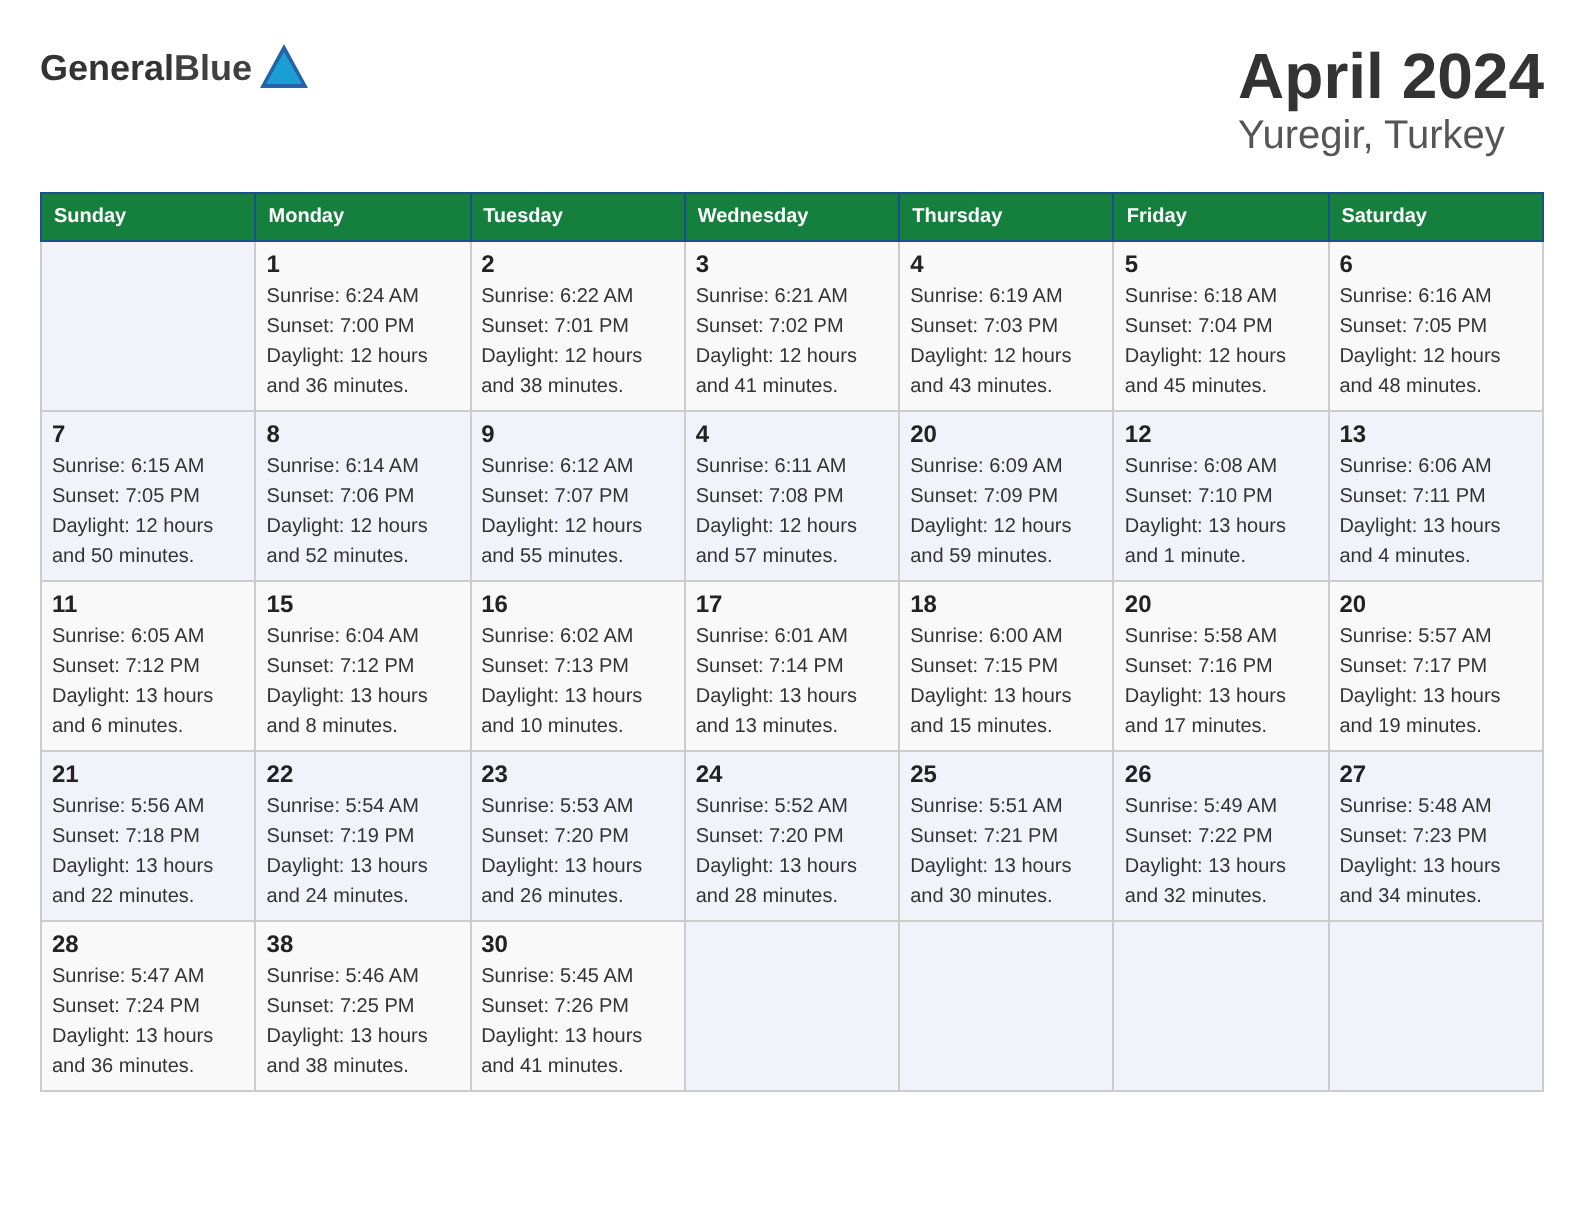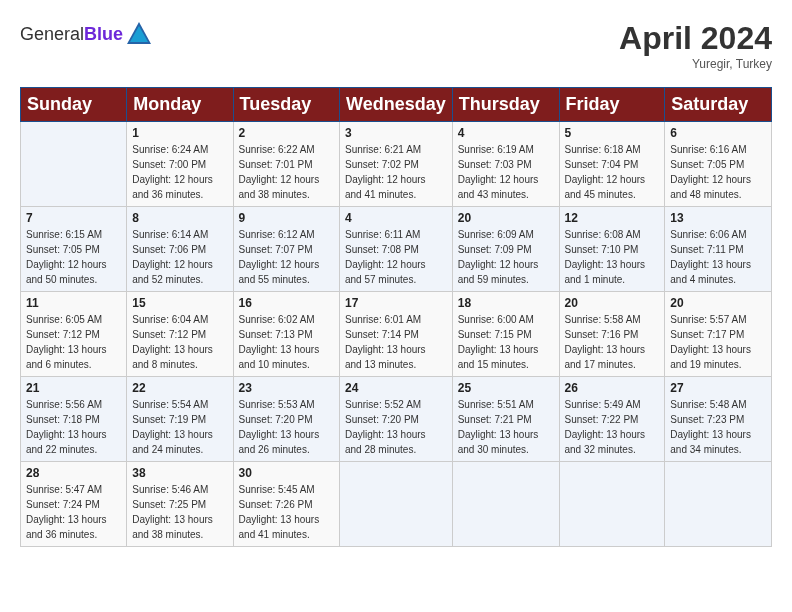--- a/index.html
+++ b/index.html
@@ -15,56 +15,56 @@
       justify-content: space-between;
       align-items: flex-start;
       margin-bottom: 16px;
     }
     .logo {
       display: flex;
       align-items: center;
     }
     .logo-text-general {
       font-size: 18px;
-      font-weight: normal;
+      font-weight: bold;
       color: #333;
     }
     .logo-text-blue {
       font-size: 18px;
       font-weight: bold;
-      color: #6d28d9;
+      color: #404040;
     }
     .logo-icon {
       width: 28px;
       height: 28px;
       margin-left: 2px;
     }
     .title-area {
-      text-align: right;
+      text-align: left;
     }
     .month-title {
       font-size: 32px;
       font-weight: bold;
       color: #333;
     }
     .location-title {
-      font-size: 12px;
+      font-size: 20px;
       color: #555;
     }
     table {
       width: 100%;
       border-collapse: collapse;
       font-size: 11px;
     }
     thead tr th {
-      background-color: #7f1d1d;
+      background-color: #15803d;
       color: #fff;
       text-align: left;
       padding: 6px 6px;
-      font-size: 18px;
+      font-size: 10px;
       font-weight: bold;
       border: 1px solid #1a4f8f;
     }
     tbody tr td {
       vertical-align: top;
       padding: 4px 5px;
       border: 1px solid #ccc;
       min-height: 80px;
       height: 80px;
       width: calc(100% / 7);

